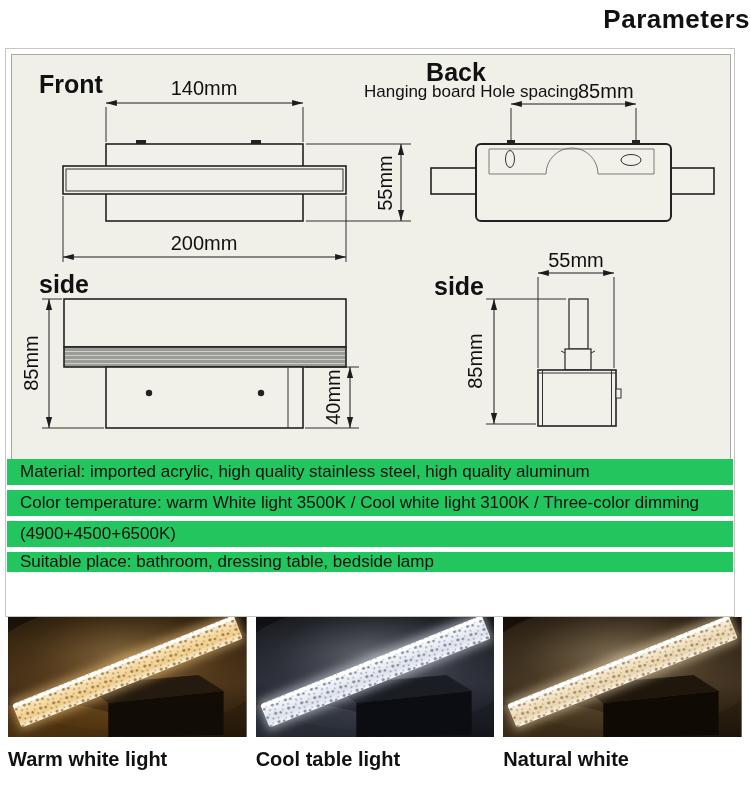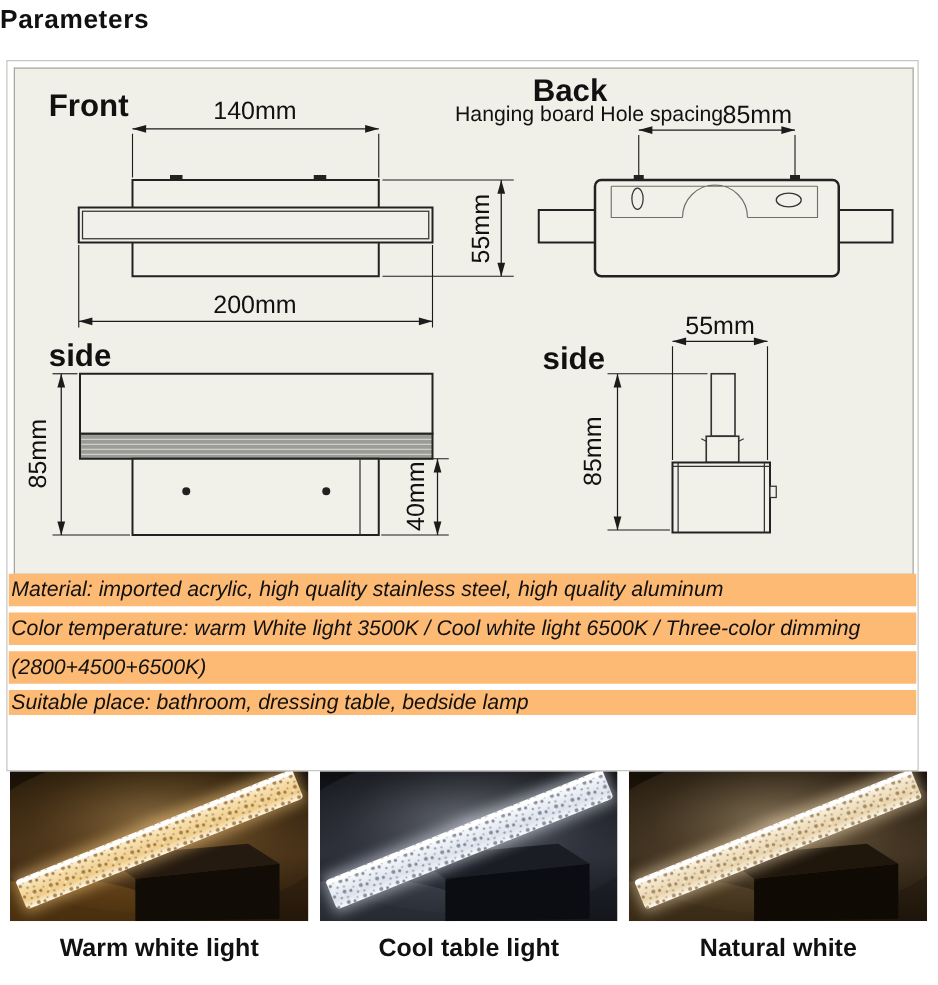--- a/index.html
+++ b/index.html
@@ -1,46 +1,46 @@
 <!DOCTYPE html>
 <html><head>
 <meta charset="utf-8">
 <style>
   html,body{margin:0;padding:0;background:#ffffff;}
   .page{position:relative;width:750px;height:788px;background:#fff;overflow:hidden;
         font-family:"Liberation Sans",sans-serif;color:#111;}
-  .title{position:absolute;top:4px;left:0;right:0;text-align:left;
-         font-size:21px;font-weight:700;letter-spacing:0.5px;}
+  .title{position:absolute;top:4px;left:12px;right:0;text-align:right;
+         font-size:26px;font-weight:700;letter-spacing:0.5px;}
   .outer-box{position:absolute;left:5px;top:48px;width:730px;height:569px;
              border:1px solid #c6c6c2;background:#ffffff;box-sizing:border-box;}
   .diagram-area{position:absolute;left:5px;top:5px;width:718px;height:404px;
                 border:1px solid #a8a8a2;background:#f0efe8;box-sizing:content-box;}
   .diagram-area svg{display:block;}
   
   .obj{stroke:#222;stroke-width:1.6;fill:#f1f0e9;}
   .objthin{stroke:#333;stroke-width:1;fill:none;}
   .hb{stroke:#6f6f6a;stroke-width:0.9;fill:none;}
   .dim{stroke:#1c1c1c;stroke-width:1;}
   .ext{stroke:#1c1c1c;stroke-width:0.9;}
   .diagram-area text{font-family:"Liberation Sans",sans-serif;fill:#111;}
   .vlabel{font-size:25px;font-weight:700;}
   .dtext{font-size:20px;}
   .ntext{font-size:17px;}
   
   .specs{position:absolute;left:1px;right:1px;top:410px;}
-  .spec-line{height:26px;line-height:26px;background:#fdba74;margin-bottom:5px;
-             padding-left:2px;font-size:17px;white-space:nowrap;overflow:hidden;font-style:italic;}
+  .spec-line{height:26px;line-height:26px;background:#22c55e;margin-bottom:5px;
+             padding-left:13px;font-size:17px;white-space:nowrap;overflow:hidden;}
   .spec-line:last-child{height:20px;line-height:19px;margin-bottom:18px;}
   
   .photos{position:absolute;left:8px;top:617px;width:734px;height:120px;
           display:flex;gap:9px;}
   .photo{flex:1;margin:0;padding:0;height:120px;overflow:hidden;}
   .photo svg{width:100%;height:100%;display:block;}
   .photo-labels{position:absolute;left:8px;top:748px;width:734px;display:flex;gap:9px;}
-  .photo-labels .plabel{flex:1;text-align:center;font-size:20px;font-weight:700;}
+  .photo-labels .plabel{flex:1;font-size:20px;font-weight:700;}
 </style>
 </head>
 <body>
 
 <div class="page">
 
   <div class="title">Parameters</div>
 
   <div class="outer-box">
     <div class="diagram-area">
@@ -147,22 +147,22 @@
           <line x1="526" y1="318" x2="604" y2="318" class="objthin"></line>
           <line x1="530.5" y1="315" x2="530.5" y2="371" class="objthin"></line>
           <line x1="599.5" y1="315" x2="599.5" y2="371" class="objthin"></line>
           <rect x="604" y="334" width="5" height="9" class="objthin" style="fill:#f1f0e9"></rect>
         </g>
       </svg>
     </div>
 
     <div class="specs">
       <div class="spec-line">Material: imported acrylic, high quality stainless steel, high quality aluminum</div>
-      <div class="spec-line">Color temperature: warm White light 3500K / Cool white light 6500K / Three-color dimming</div>
-      <div class="spec-line">(2800+4500+6500K)</div>
+      <div class="spec-line">Color temperature: warm White light 3500K / Cool white light 3100K / Three-color dimming</div>
+      <div class="spec-line">(4900+4500+6500K)</div>
       <div class="spec-line">Suitable place: bathroom, dressing table, bedside lamp</div>
     </div>
   </div>
 
   <div class="photos">
 
     <figure class="photo">
       <svg viewBox="0 0 238 120" preserveAspectRatio="none">
         <defs>
           <linearGradient id="bg0" x1="0" y1="0" x2="0" y2="1">

